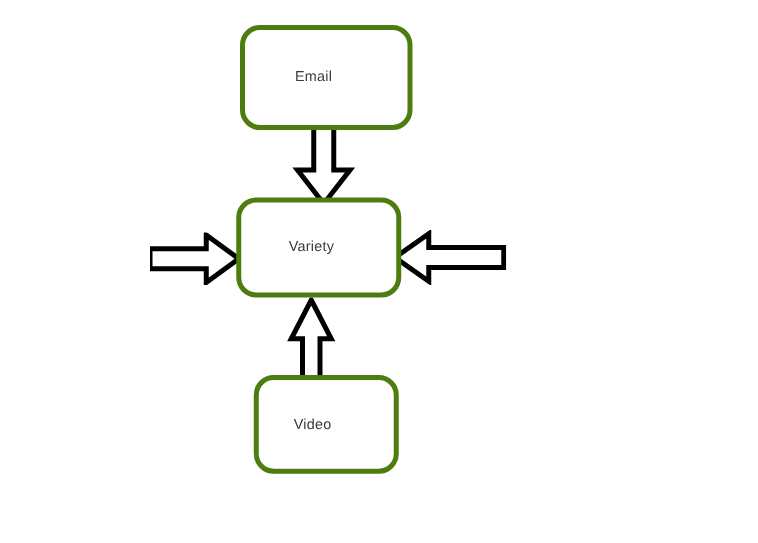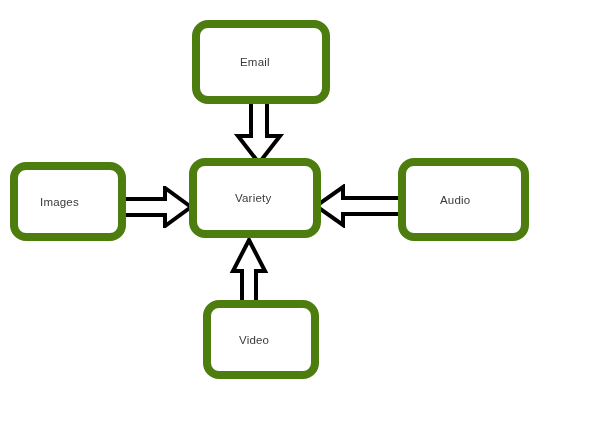--- a/index.html
+++ b/index.html
@@ -14,21 +14,21 @@
     position: relative;
     width: 606px;
     height: 434px;
     background: #ffffff;
     overflow: hidden;
   }
   .node {
     position: absolute;
     box-sizing: border-box;
     background: #ffffff;
-    border: 8px solid #4d7c0f;
+    border: 4px solid #4d7c0f;
     border-radius: 16px;
     display: flex;
     align-items: center;
     z-index: 3;
   }
   .node-label {
     font-family: "Liberation Sans", sans-serif;
     font-size: 11.5px;
     color: #3a3a3a;
     letter-spacing: 0.2px;
@@ -67,31 +67,25 @@
 </style>
 </head>
 <body>
 
 <div id="canvas">
 
   <div class="node" id="node-email">
     <span class="node-label">Email</span>
   </div>
 
-  <div class="node" id="node-images">
-    <span class="node-label">Images</span>
-  </div>
 
   <div class="node" id="node-variety">
     <span class="node-label">Variety</span>
   </div>
 
-  <div class="node" id="node-audio">
-    <span class="node-label">Audio</span>
-  </div>
 
   <div class="node" id="node-video">
     <span class="node-label">Video</span>
   </div>
 
   <div class="arrow" id="arrow-email-to-variety">
     <svg width="54" height="66" viewBox="0 0 54 66">
       <polygon class="arrow-shape" points="19,0 35,0 35,36 48,36 27,63 6,36 19,36"></polygon>
     </svg>
   </div>

